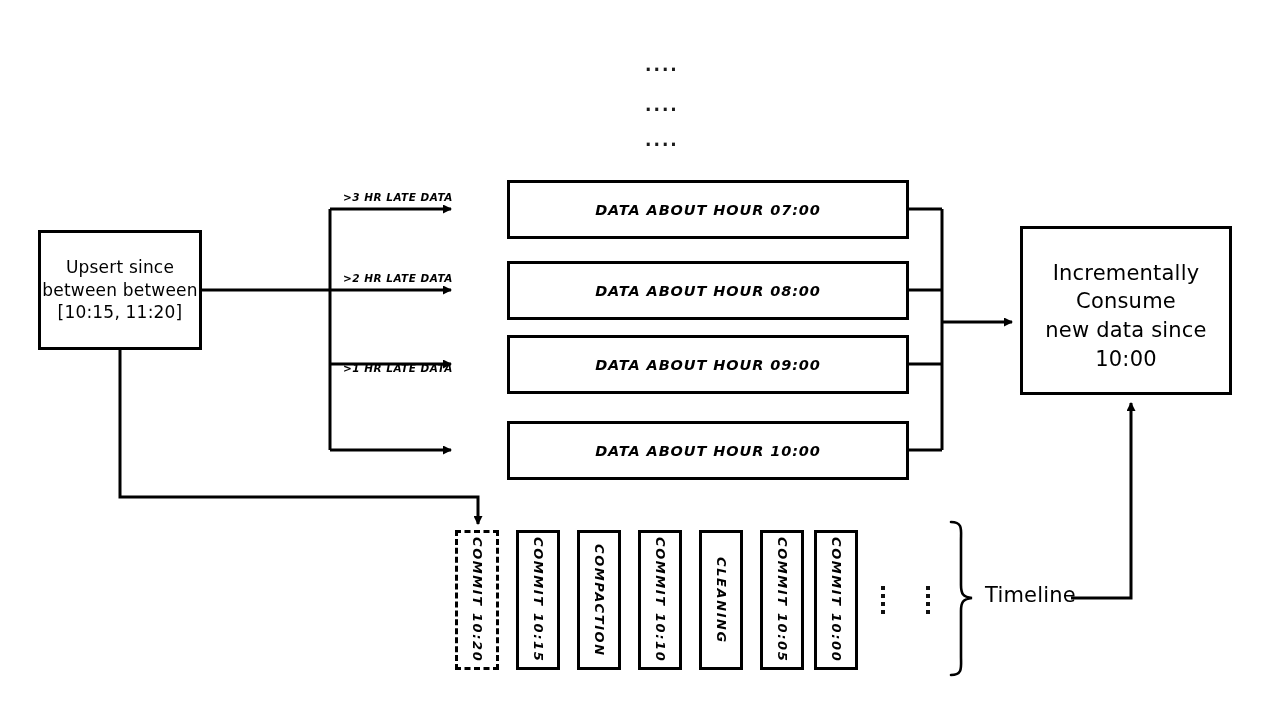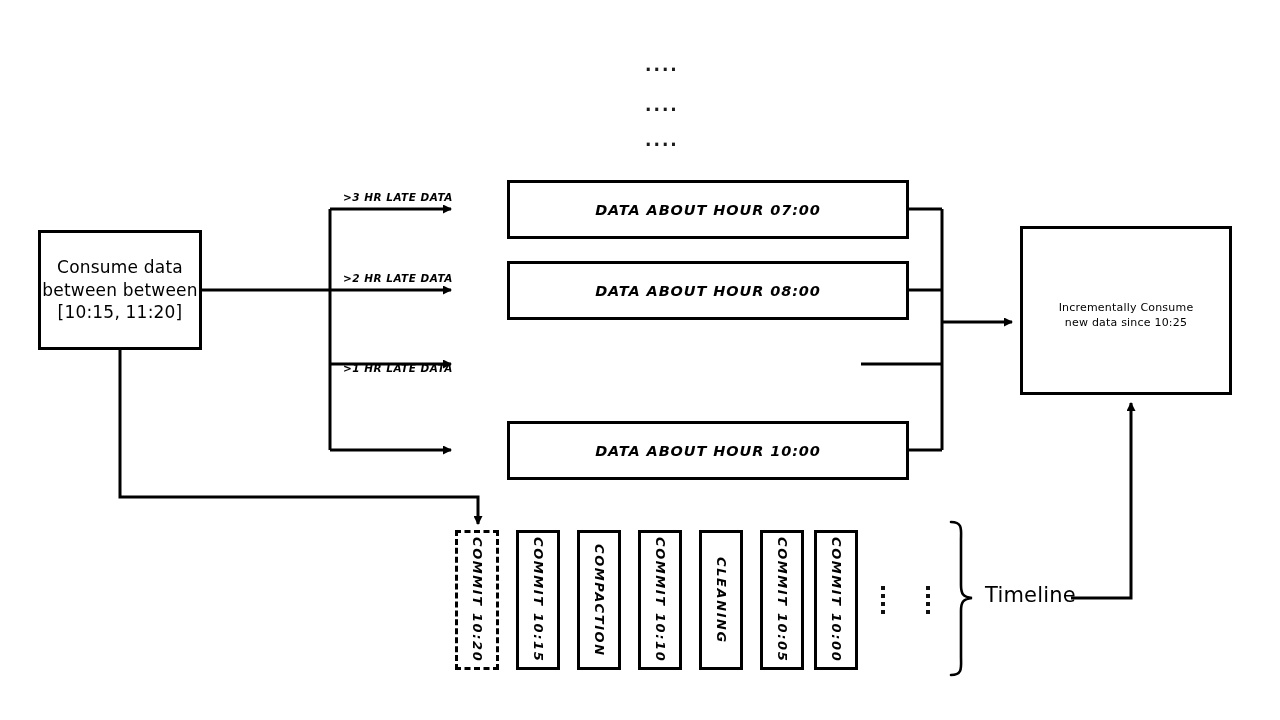--- a/index.html
+++ b/index.html
@@ -72,21 +72,21 @@
     font-size: 14.5px;
   }
   
   #consumer-box {
     left: 1020px;
     top: 226px;
     width: 212px;
     height: 169px;
   }
   #consumer-box .txt {
-    font-size: 11px;
+    font-size: 21px;
     line-height: 1.36;
     margin-top: 11px;
   }
   
   .tl-box {
     top: 530px;
     width: 44px;
     height: 140px;
   }
   .tl-box .txt {
@@ -186,44 +186,47 @@
                L961,657 C961,667 963,675 951,675"></path>
     </g>
   </svg>
 
   <div class="ellipsis-row" style="left:645px; top:55px;">....</div>
   <div class="ellipsis-row" style="left:645px; top:95px;">....</div>
   <div class="ellipsis-row" style="left:645px; top:130px;">....</div>
 
   <div class="box" id="source-box">
     <div class="txt hand">
-      <div>Consume data</div>
+      <div>Upsert since</div>
       <div>between between</div>
       <div>[10:15, 11:20]</div>
     </div>
   </div>
 
   <div class="edge-label comic" style="left:343px; top:191px;">&gt;3 HR LATE DATA</div>
   <div class="edge-label comic" style="left:343px; top:272px;">&gt;2 HR LATE DATA</div>
   <div class="edge-label comic" style="left:343px; top:330px;margin-top:32px;">&gt;1 HR LATE DATA</div>
 
   <div class="box hour-box" style="top:180px;">
     <div class="txt comic">DATA ABOUT HOUR 07:00</div>
   </div>
   <div class="box hour-box" style="top:261px;">
     <div class="txt comic">DATA ABOUT HOUR 08:00</div>
   </div>
+  <div class="box hour-box" style="top:335px;">
+    <div class="txt comic">DATA ABOUT HOUR 09:00</div>
+  </div>
   <div class="box hour-box" style="top:421px;">
     <div class="txt comic">DATA ABOUT HOUR 10:00</div>
   </div>
 
   <div class="box" id="consumer-box">
     <div class="txt hand">
       <div>Incrementally Consume</div>
-      <div>new data since 10:25</div>
+      <div>new data since 10:00</div>
     </div>
   </div>
 
   <div class="box tl-box dashed" style="left:455px;">
     <div class="txt comic">COMMIT 10:20</div>
   </div>
   <div class="box tl-box" style="left:516px;">
     <div class="txt comic">COMMIT 10:15</div>
   </div>
   <div class="box tl-box" style="left:577px;">

